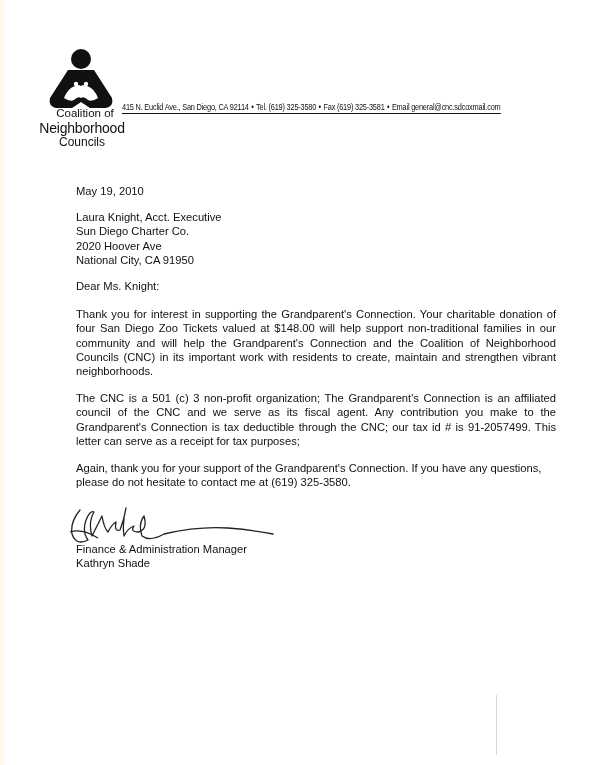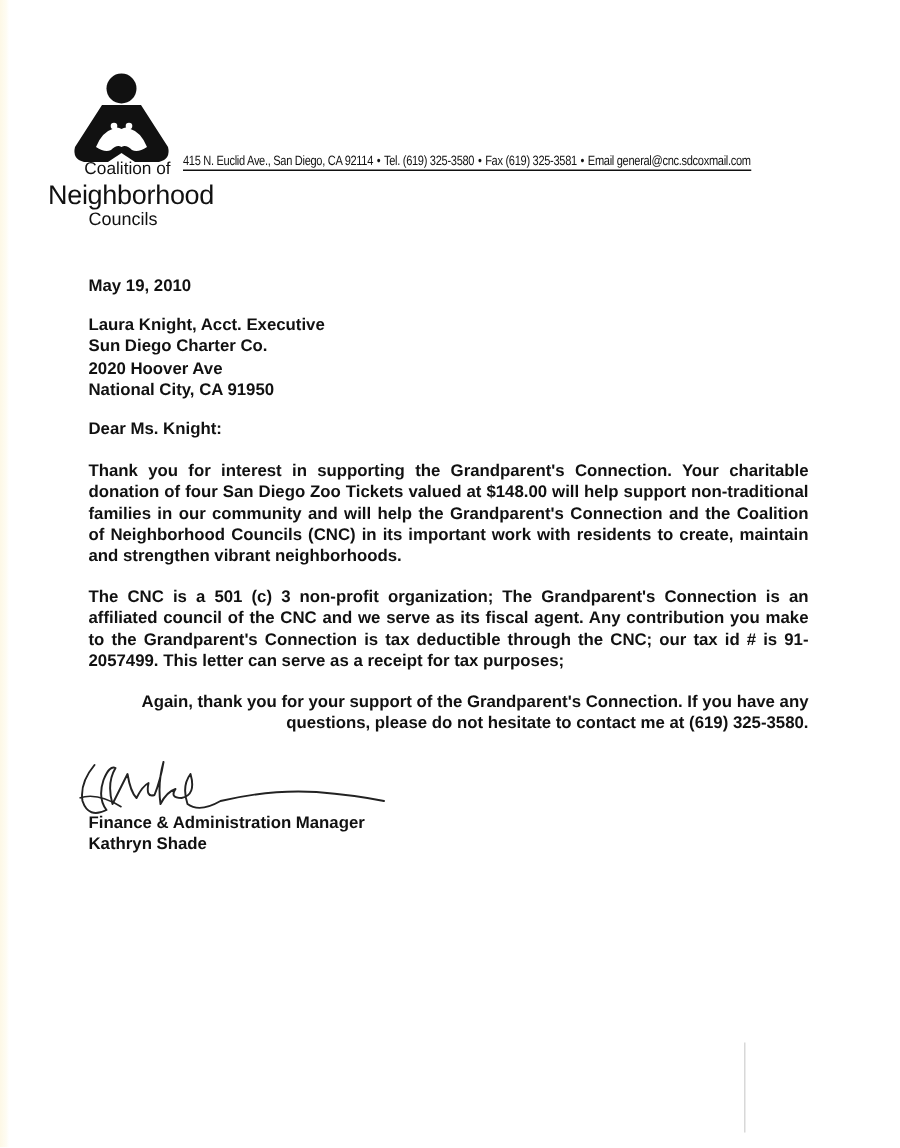--- a/index.html
+++ b/index.html
@@ -19,41 +19,41 @@
     
     .logo {
       position: absolute; left: 36px; top: 48px; width: 90px; height: 100px;
     }
     .logo svg { position: absolute; left: 10px; top: 0; }
     .org-name {
       position: absolute; left: 32px; top: 108px; width: 100px;
       text-align: center; line-height: 1; color: #111;
     }
     .org-name .l1 { font-size: 11.5px; display: block; margin-left: 6px; }
-    .org-name .l2 { font-size: 18px; display: block; letter-spacing: -0.2px; margin-top: 1px; text-align: right; }
+    .org-name .l2 { font-size: 14px; display: block; letter-spacing: -0.2px; margin-top: 1px; }
     .org-name .l3 { font-size: 12px; display: block; margin-top: 1px; }
     .contact-line {
       position: absolute; left: 122px; top: 102px;
       font-family: "Liberation Sans Narrow", "Liberation Sans", sans-serif;
       font-size: 9px; letter-spacing: -0.25px; white-space: nowrap;
       transform: scaleX(0.82); transform-origin: left top;
       border-bottom: 1px solid #111; padding-bottom: 1px;
     }
     .contact-line .sep { margin: 0 3px; }
     
     .letter {
-      position: absolute; left: 59px; top: 184px; width: 480px;
-      font-size: 11.2px; line-height: 14.2px; font-weight: bold;
+      position: absolute; left: 76px; top: 184px; width: 480px;
+      font-size: 11.2px; line-height: 14.2px;
     }
     .date { margin: 0 0 12px 0; }
     .address { margin: 0 0 12px 0; }
     .address div { margin: 0; }
     .salutation { margin: 0 0 14px 0; }
     .para { margin: 0 0 13px 0; text-align: justify; }
-    .para.last { text-align: right; }
+    .para.last { text-align: left; }
     .closing { margin: 0; }
     .signature-block { position: relative; height: 40px; }
     .signature-block svg { position: absolute; left: -8px; top: 0; }
     .signer { position: relative; margin-top: 0; line-height: 14px; }
   </style>
 </head>
 <body>
 
 <div class="scan-edge"></div>
 <div class="scan-mark" style="left:496px; top:695px; height:60px;"></div>

